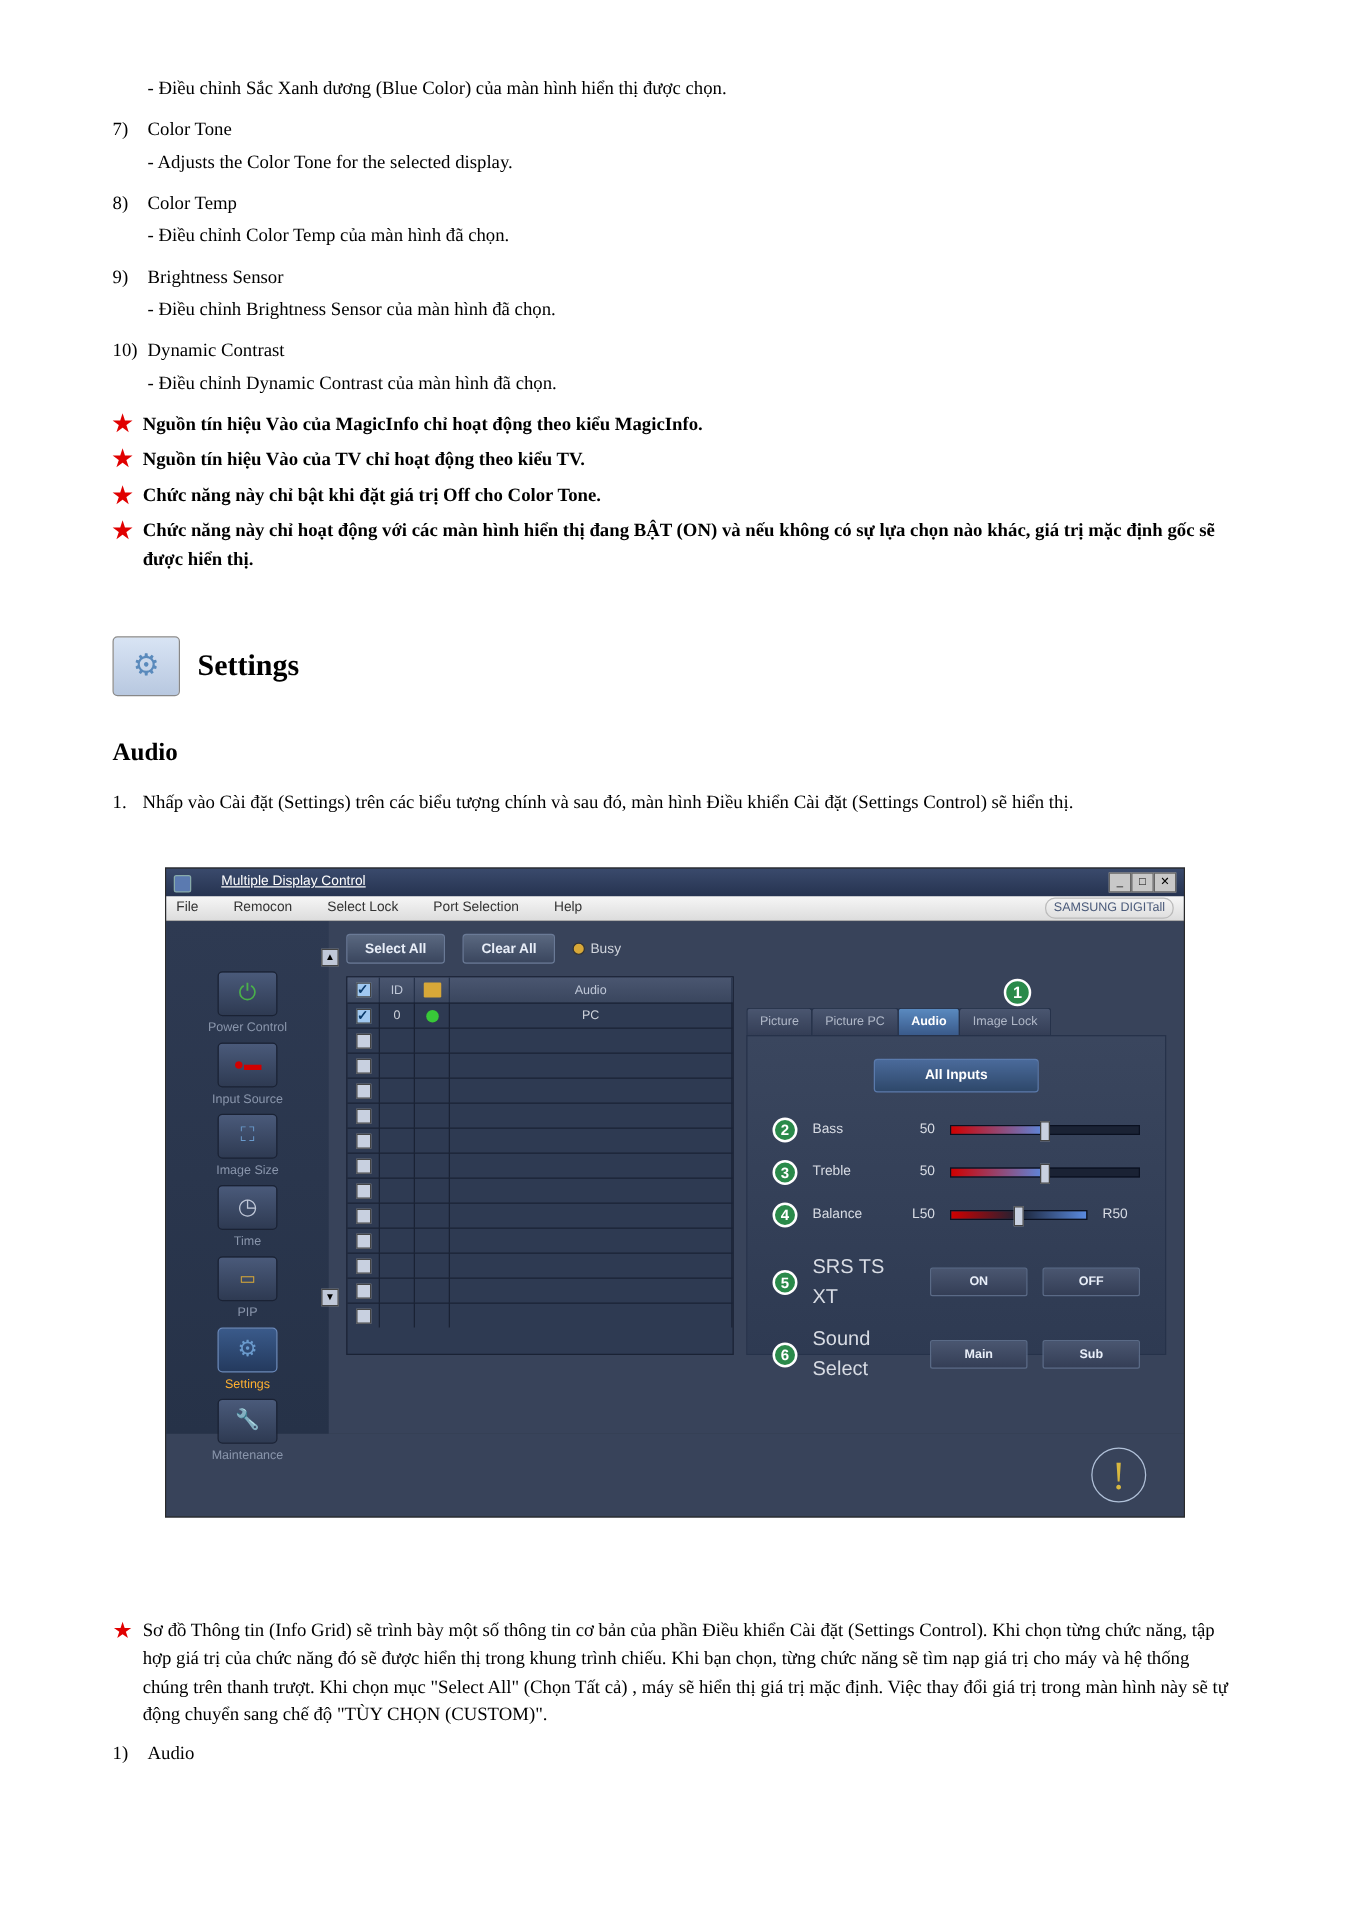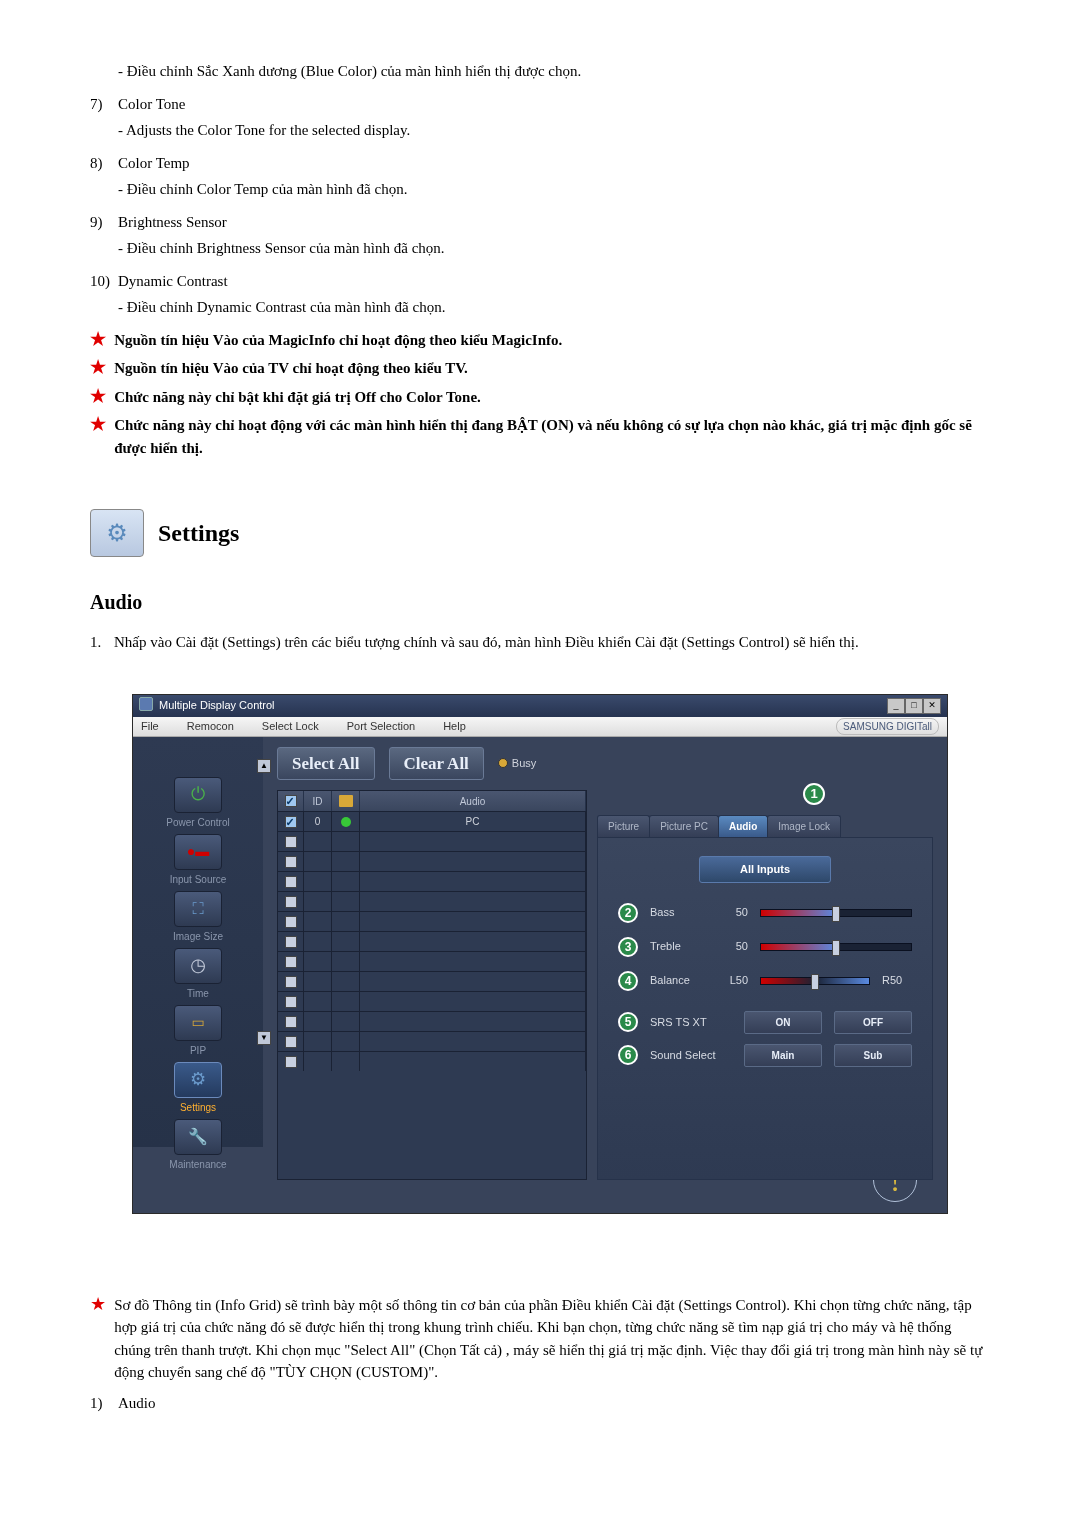--- a/index.html
+++ b/index.html
@@ -85,21 +85,21 @@
       color: #d0d4dc;
     }
     .title-bar {
       height: 22px;
       background: linear-gradient(#3a4a6c, #263350);
       display: flex; align-items: center;
       padding: 0 6px;
       justify-content: space-between;
       color: #fff;
     }
-    .title-bar .left { display: flex; align-items: flex-start; gap: 6px; }
+    .title-bar .left { display: flex; align-items: flex-end; gap: 24px; text-decoration: underline; }
     .title-bar .win-icon {
       width: 14px; height: 14px; background: #5b7ab0; border: 1px solid #8aa; border-radius: 2px;
     }
     .win-controls { display: flex; gap: 0; }
     .win-btn {
       width: 18px; height: 16px; background: #c8c8c8; border: 1px solid #666;
       display: flex; align-items: center; justify-content: center; font-size: 9px; color: #000;
     }
     .menu-bar {
       height: 20px;
@@ -151,22 +151,21 @@
     .toolbar-row {
       display: flex; align-items: center; gap: 14px; margin-bottom: 10px;
     }
     .pill-btn {
       background: linear-gradient(#5a6880, #3a465e);
       color: #e8eef8;
       font-weight: bold;
       padding: 3px 14px;
       border: 1px solid #6a7a96;
       border-radius: 3px;
-      font-size: 17px;
-      font-family: Liberation Serif, serif;
+      font-size: 11px;
     }
     .busy { display: flex; align-items: center; gap: 4px; color: #d0d4dc; }
     .busy-dot { width: 10px; height: 10px; border-radius: 50%; background: #d8a838; border: 1px solid #333; }
 
     .content-split { display: flex; gap: 10px; }
     .grid-panel {
       width: 310px;
       background: #2e3a52;
       border: 1px solid #1a2234;
     }
@@ -207,21 +206,21 @@
     }
     .tab.active {
       background: linear-gradient(#5a8ac0, #3a5a8a);
       color: #fff;
       font-weight: bold;
       z-index: 2;
     }
     .tab-body {
       border: 1px solid #26324a;
       background: linear-gradient(#3a465e, #2e3a52);
-      height: 343px;
+      height: 256px;
       padding: 18px 20px;
     }
     .all-inputs-btn {
       background: linear-gradient(#4a6a9a, #2e486a);
       color: #fff;
       font-weight: bold;
       padding: 4px 40px;
       border: 1px solid #5a7aac;
       border-radius: 3px;
       font-size: 11px;
@@ -244,21 +243,21 @@
     .slider-fill {
       position: absolute; left: 0; top: 0; bottom: 0; background: linear-gradient(90deg, #d00000, #5a8ae0);
     }
     .slider-thumb {
       position: absolute; top: -4px; width: 8px; height: 16px; background: #c8d0e0; border: 1px solid #444;
     }
     .slider-val-r { width: 30px; color: #d8dce4; font-size: 11px; }
     .btn-row {
       display: flex; align-items: center; gap: 12px; margin-bottom: 10px; margin-top: 20px;
     }
-    .opt-label { width: 80px; color: #d8dce4; font-size: 11px; }
+    .opt-label { width: 80px; color: #d8dce4; font-size: 16px; }
     .opt-btn-g {
       flex: 1; display: flex; gap: 12px; justify-content: flex-end;
     }
     .opt-btn {
       background: linear-gradient(#4a5670, #343e56);
       color: #e8eef8; font-weight: bold;
       padding: 3px 15px; width: 78px; text-align: center;
       border: 1px solid #5a6a86; border-radius: 2px; font-size: 10px;
     }
     .footer-area {

